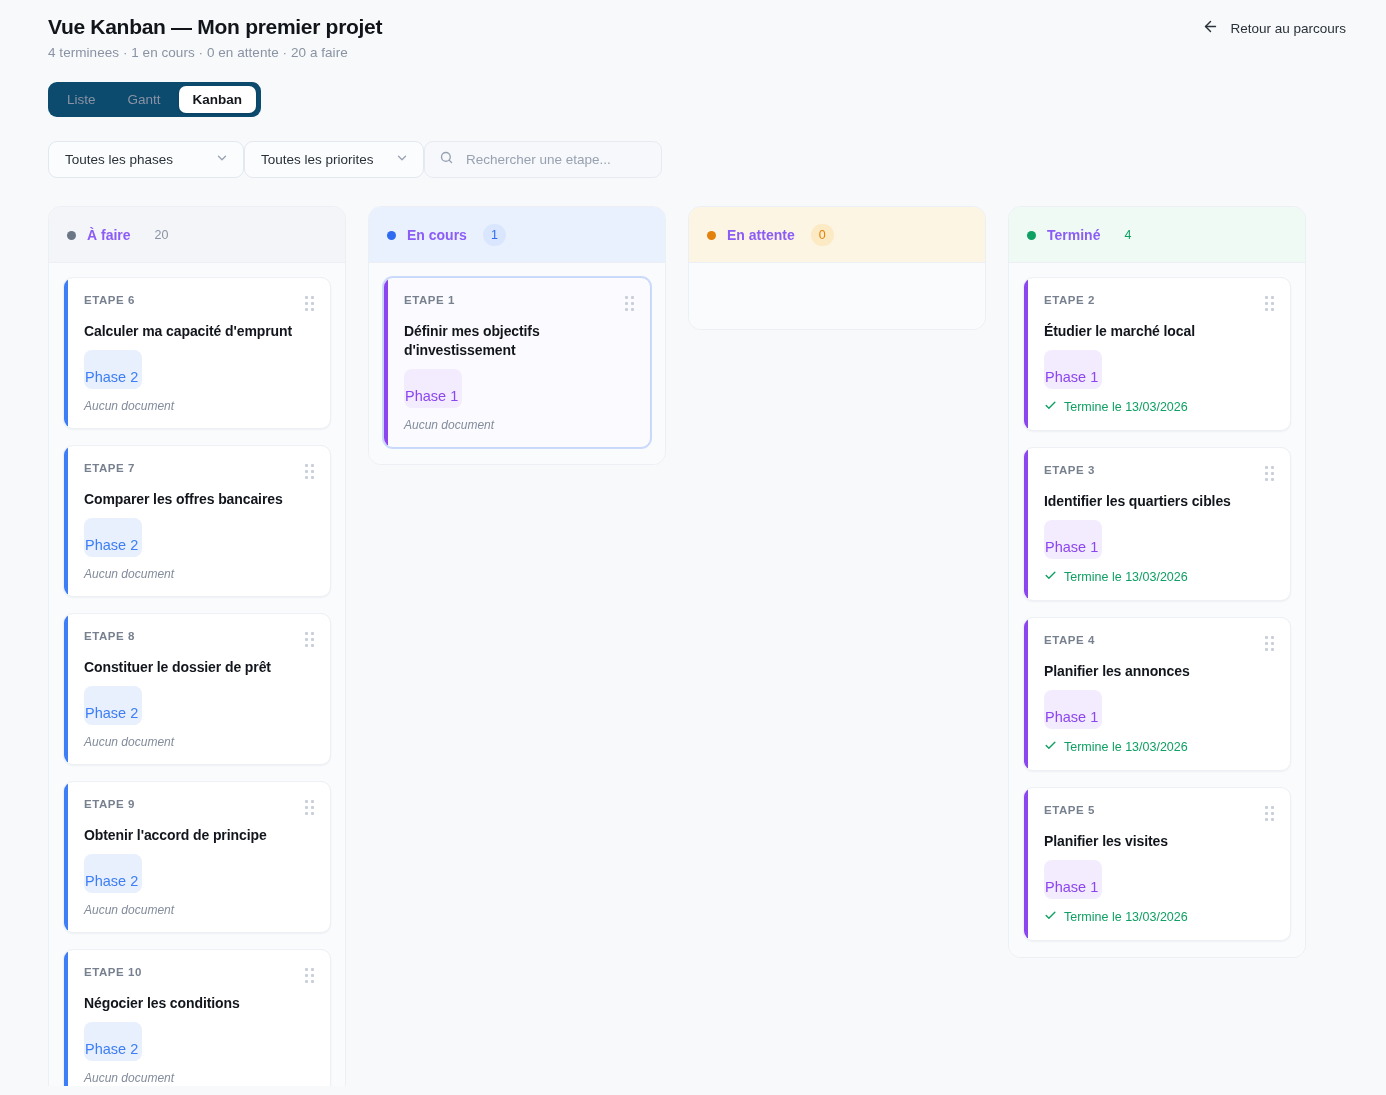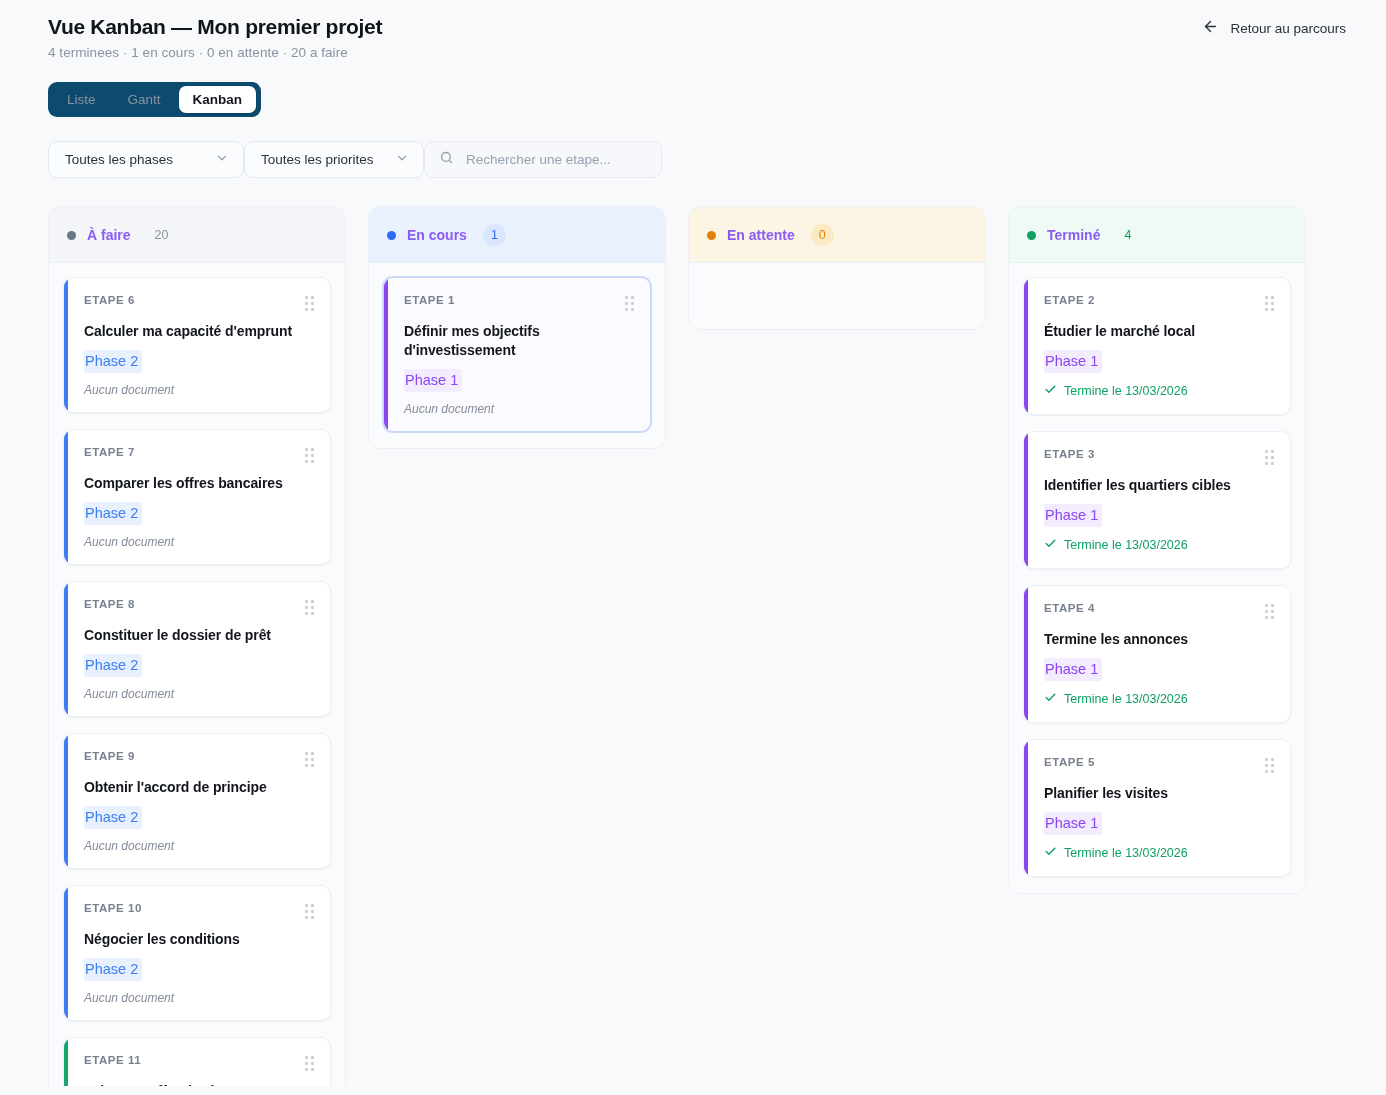--- a/index.html
+++ b/index.html
@@ -248,22 +248,22 @@
     font-weight: bold;
     line-height: 1.36;
     color: #12161c;
     letter-spacing: -0.1px;
   }
 
   .phase {
     display: inline-block;
     margin-top: 9px;
     font-size: 14.5px;
-    padding: 2px 4px 2px 1px;
-    border-radius: 3px;
+    padding: 18px 4px 2px 1px;
+    border-radius: 8px;
     line-height: 1.3;
   }
   .phase.p1 { color: #8b46f0; background: #f3ebfe; }
   .phase.p2 { color: #3d7df5; background: #e8f0fe; }
 
   .card-meta {
     margin-top: 10px;
     font-size: 12px;
     font-style: italic;
     color: #838c9b;
@@ -530,21 +530,21 @@
             <div class="card-eyebrow">ETAPE 4</div>
             <span class="drag-handle">
               <i></i>
               <i></i>
               <i></i>
               <i></i>
               <i></i>
               <i></i>
             </span>
           </div>
-          <div class="card-title">Termine les annonces</div>
+          <div class="card-title">Planifier les annonces</div>
           <div><span class="phase p1">Phase 1</span></div>
           <div class="card-meta done-meta">
             <span class="check-icon"><svg width="13" height="13" viewBox="0 0 24 24" fill="none" stroke="#0fa063" stroke-width="2.6" stroke-linecap="round" stroke-linejoin="round">
                 <polyline points="20 6 9 17 4 12"></polyline>
               </svg></span>
             <span>Termine le 13/03/2026</span>
           </div>
         </div>
         <div class="card" style="--accent: #8b46f0;">
           <div class="card-top">

